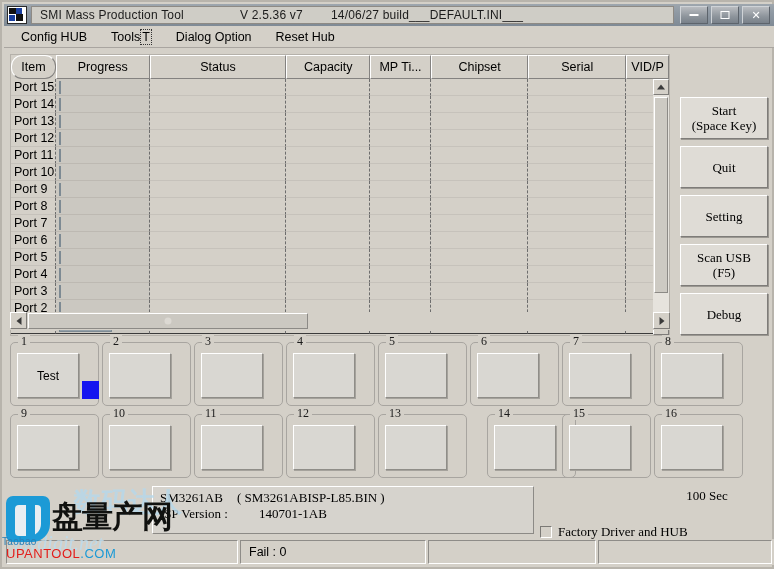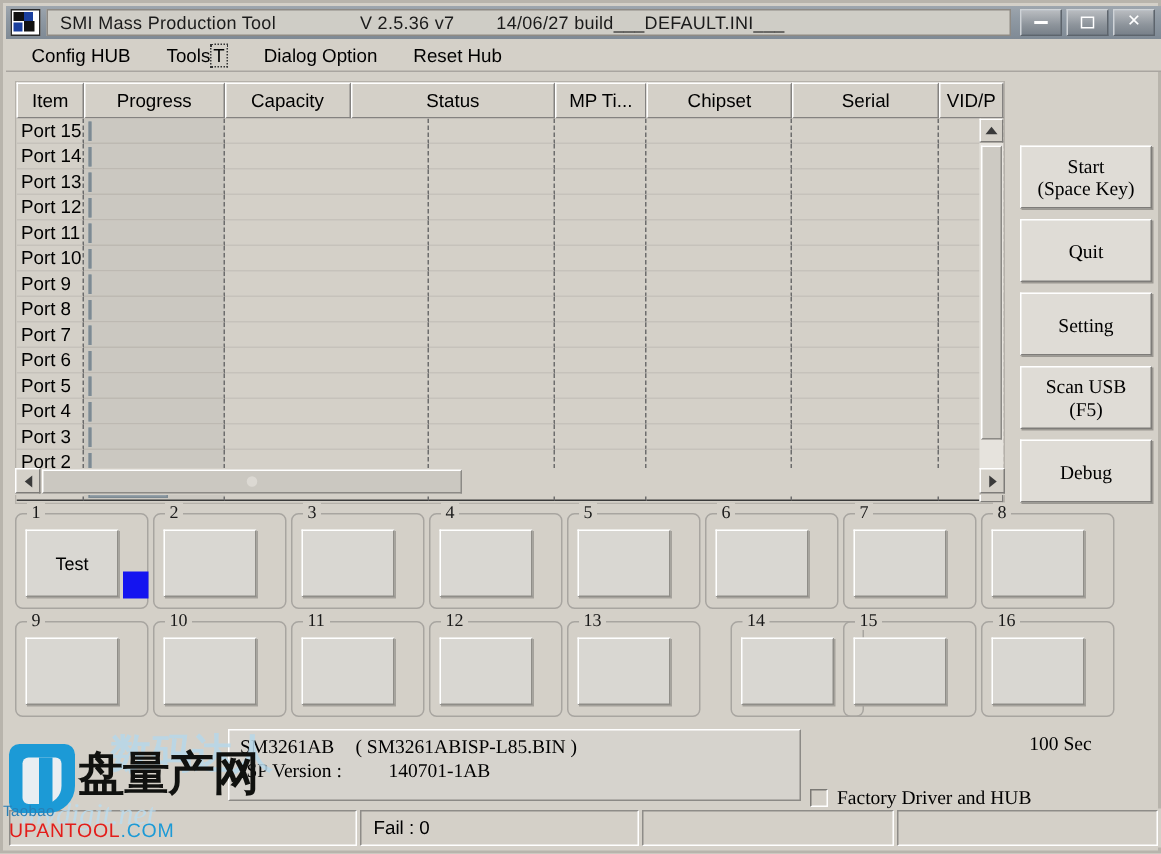--- a/index.html
+++ b/index.html
@@ -217,24 +217,24 @@
 
   <div class="menubar">
     <div class="menu-item">Config HUB</div>
     <div class="menu-item focus"><span>Tools</span><span class="fchar">T</span></div>
     <div class="menu-item">Dialog Option</div>
     <div class="menu-item">Reset Hub</div>
   </div>
 
   <div class="listwrap">
     <div class="hdrrow" id="hdrrow">
-        <div class="hcell" style="width: 46px;">Item</div>
+        <div class="hcell" style="width: 46px; border-radius: 11px;">Item</div>
         <div class="hcell" style="width: 96px;">Progress</div>
+        <div class="hcell" style="width: 140px;">Status</div>
         <div class="hcell" style="width: 86px;">Capacity</div>
-        <div class="hcell" style="width: 140px;">Status</div>
         <div class="hcell" style="width: 62px;">MP Ti...</div>
         <div class="hcell" style="width: 100px;">Chipset</div>
         <div class="hcell" style="width: 100px;">Serial</div>
         <div class="hcell" style="width: 44px;">VID/P</div>
       </div>
     <div class="grid" id="grid">
         <div class="grow">
           <div class="gcell item" style="width: 46px;">Port 15</div>
           <div class="gcell prog" style="width: 96px;">
             <div class="progbar" style="width: 0%;"></div>

